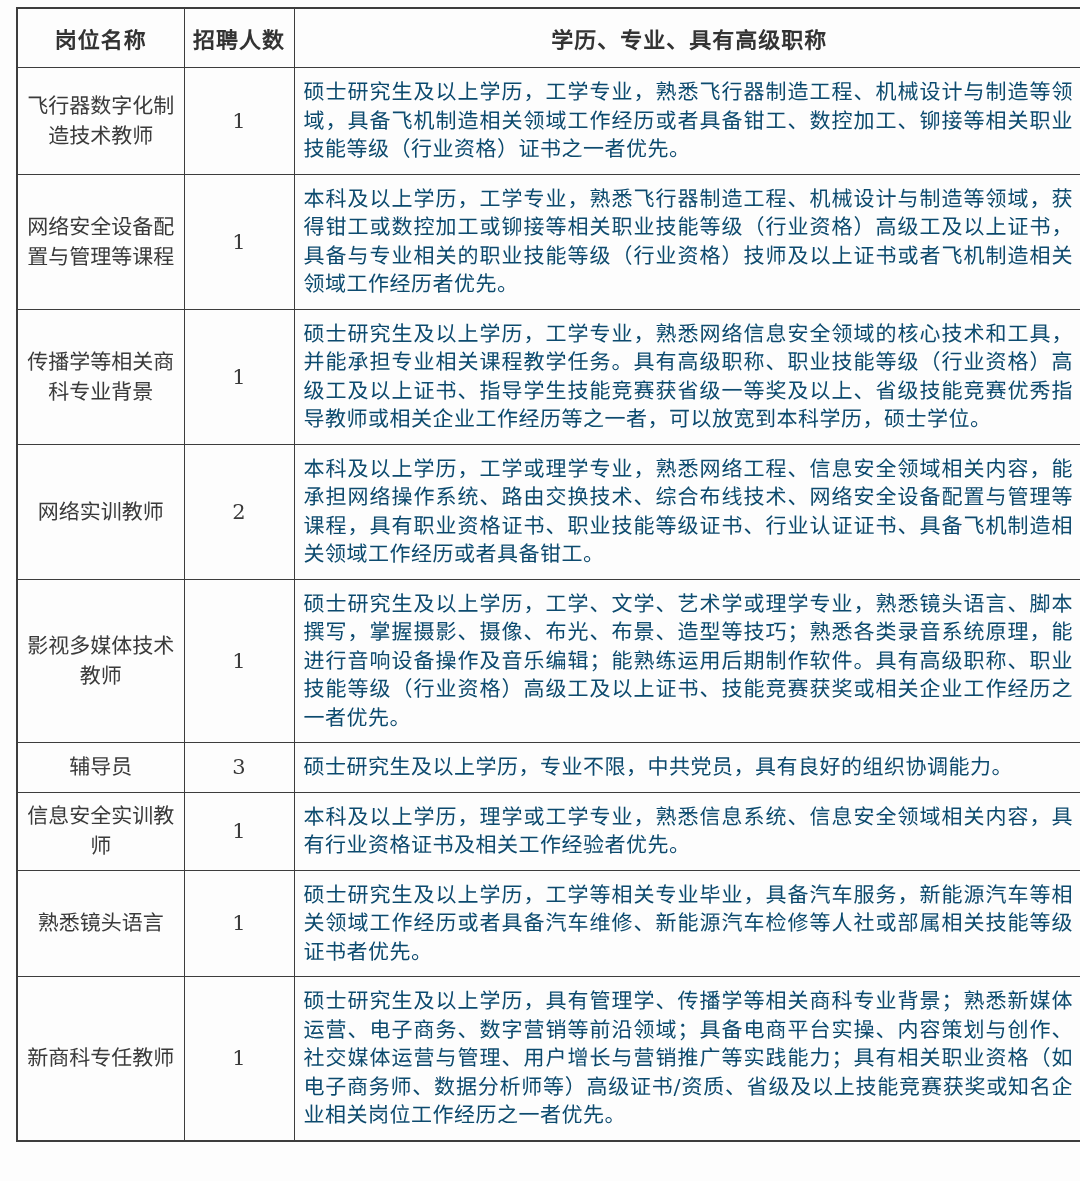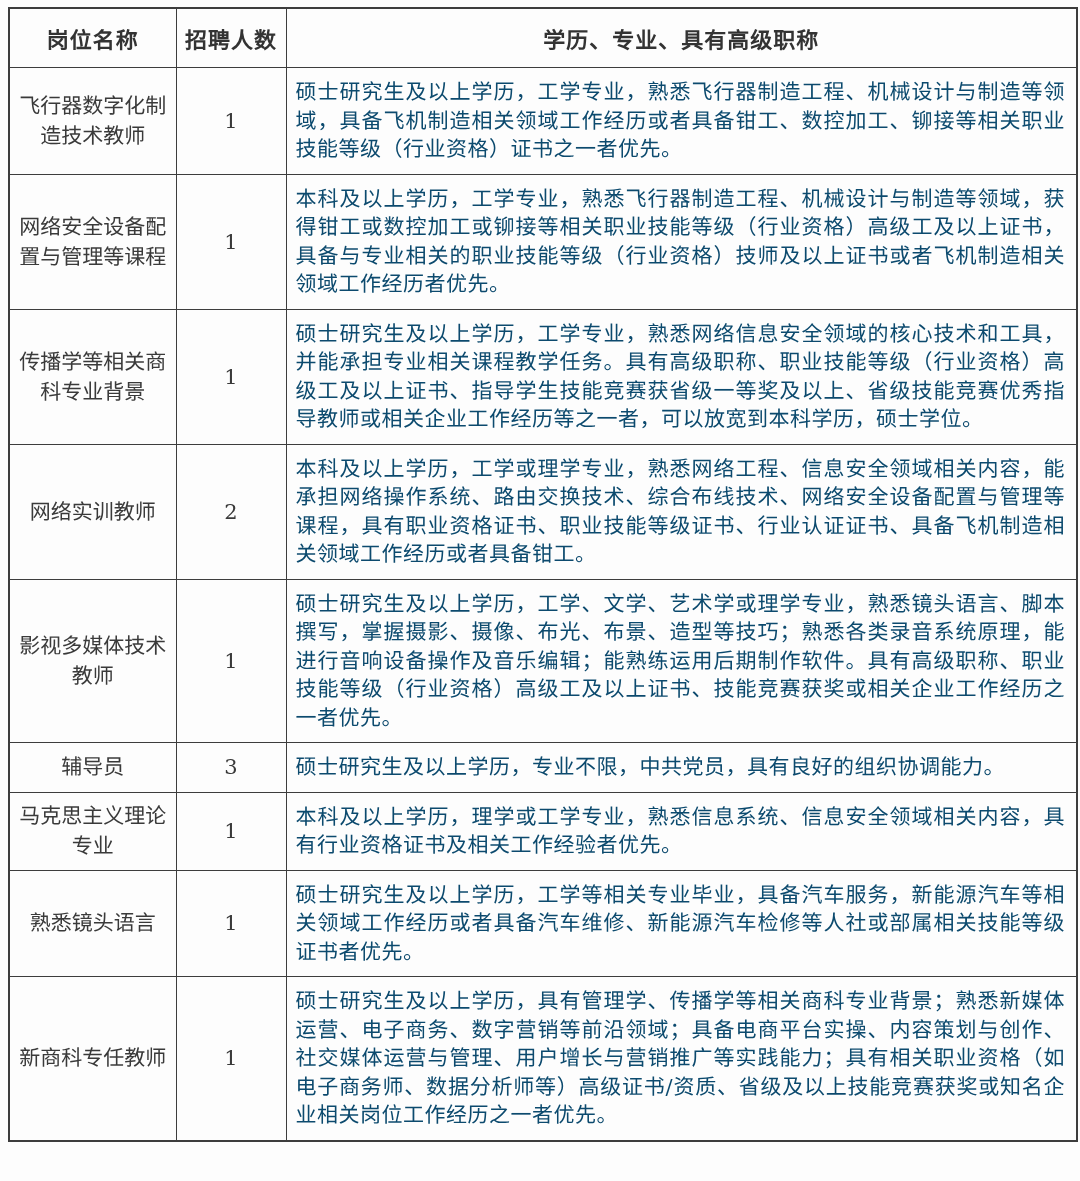--- a/index.html
+++ b/index.html
@@ -4,21 +4,21 @@
 <style>
   html, body {
     margin: 0;
     padding: 0;
     background: #fdfdfd;
   }
   .sheet {
     width: 956px;
     height: 1181px;
     box-sizing: border-box;
-    padding: 7px 8px;
+    padding: 7px 16px;
     background: #fdfdfd;
     font-family: "DejaVu Serif", "Liberation Serif", serif;
     color: #3a3a3a;
   }
   table.recruit {
     width: 1068px;
     border-collapse: collapse;
     table-layout: fixed;
     border: 2px solid #3d3d3d;
   }
@@ -99,21 +99,21 @@
         <td class="pos">影视多媒体技术教师</td>
         <td class="cnt">1</td>
         <td class="req">硕士研究生及以上学历，工学、文学、艺术学或理学专业，熟悉镜头语言、脚本撰写，掌握摄影、摄像、布光、布景、造型等技巧；熟悉各类录音系统原理，能进行音响设备操作及音乐编辑；能熟练运用后期制作软件。具有高级职称、职业技能等级（行业资格）高级工及以上证书、技能竞赛获奖或相关企业工作经历之一者优先。</td>
       </tr>
       <tr>
         <td class="pos">辅导员</td>
         <td class="cnt">3</td>
         <td class="req">硕士研究生及以上学历，专业不限，中共党员，具有良好的组织协调能力。</td>
       </tr>
       <tr>
-        <td class="pos">马克思主义理论专业</td>
+        <td class="pos">信息安全实训教师</td>
         <td class="cnt">1</td>
         <td class="req">本科及以上学历，理学或工学专业，熟悉信息系统、信息安全领域相关内容，具有行业资格证书及相关工作经验者优先。</td>
       </tr>
       <tr>
         <td class="pos">熟悉镜头语言</td>
         <td class="cnt">1</td>
         <td class="req">硕士研究生及以上学历，工学等相关专业毕业，具备汽车服务，新能源汽车等相关领域工作经历或者具备汽车维修、新能源汽车检修等人社或部属相关技能等级证书者优先。</td>
       </tr>
       <tr>
         <td class="pos">新商科专任教师</td>

